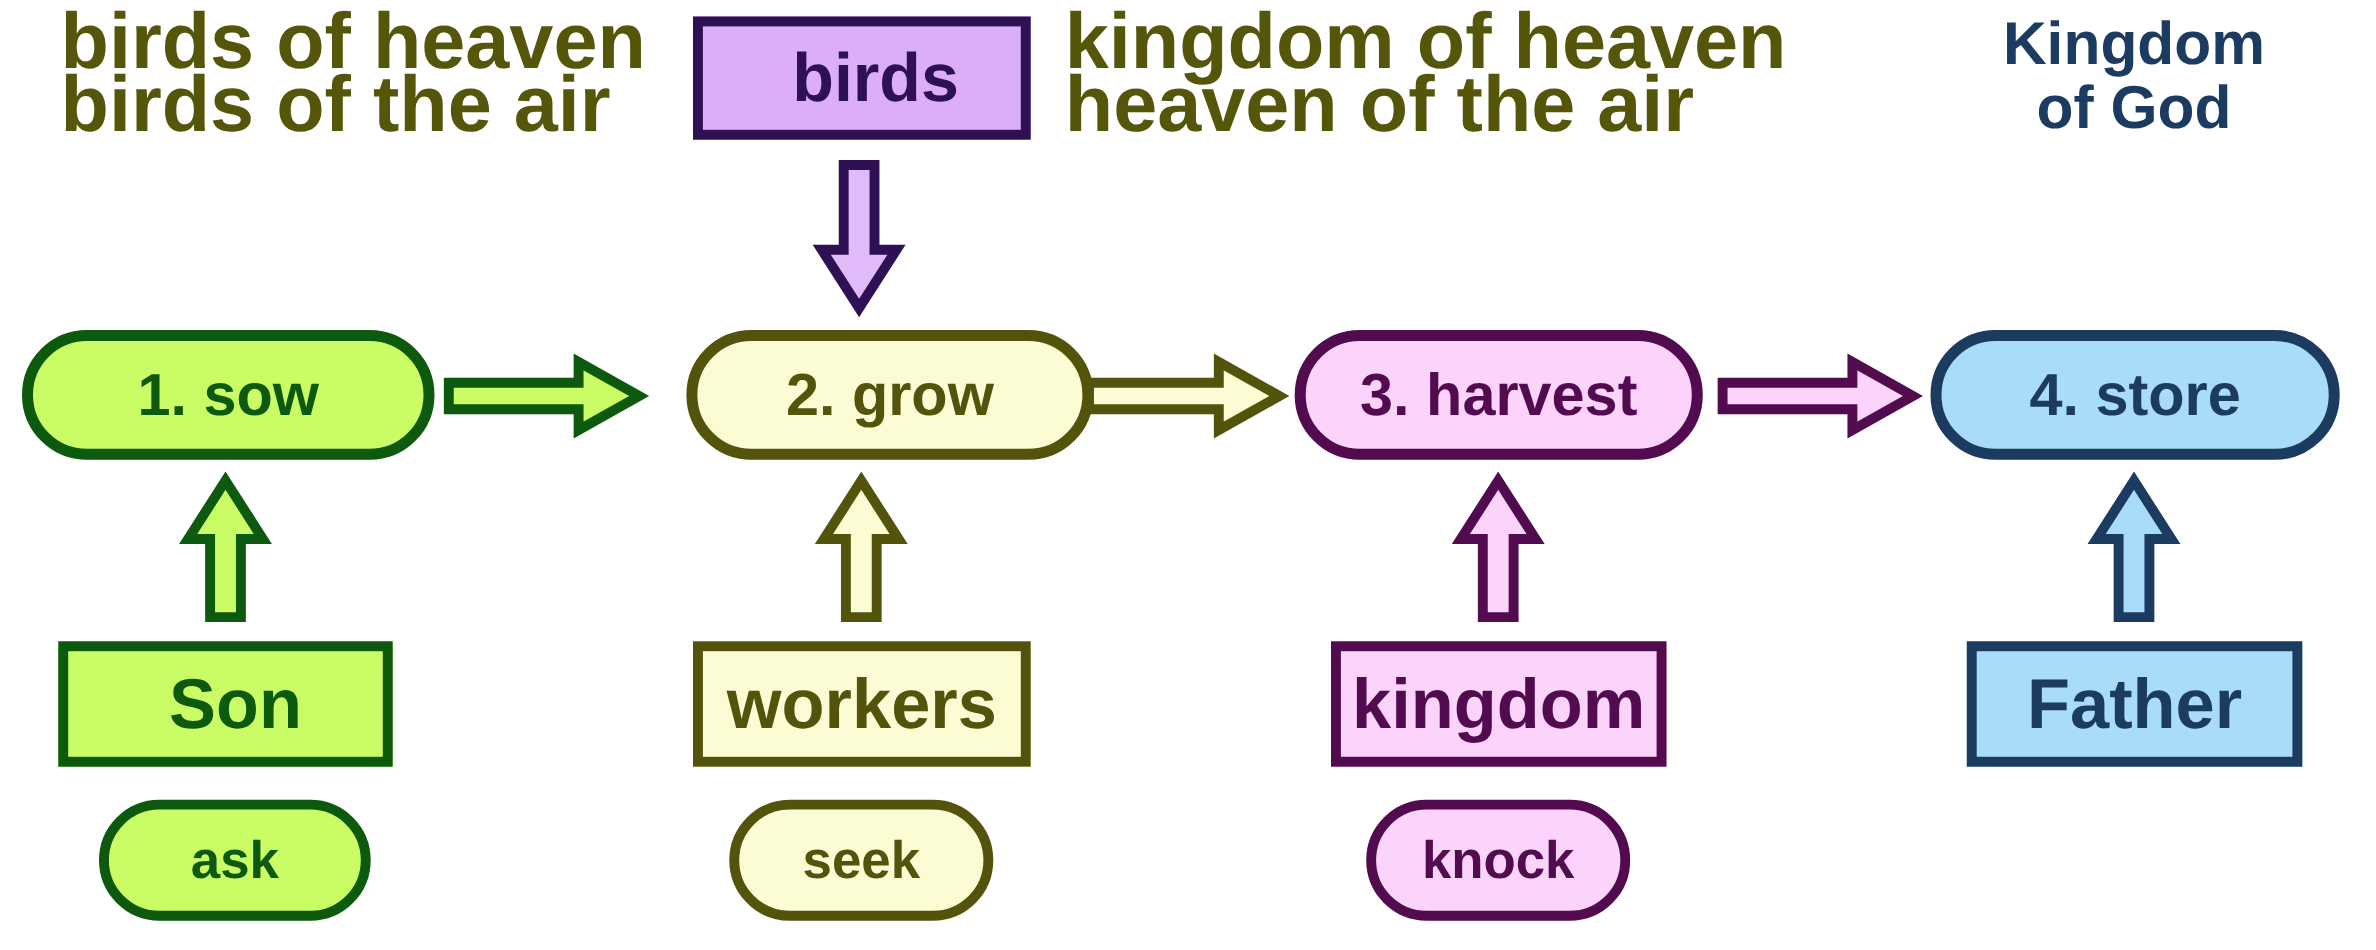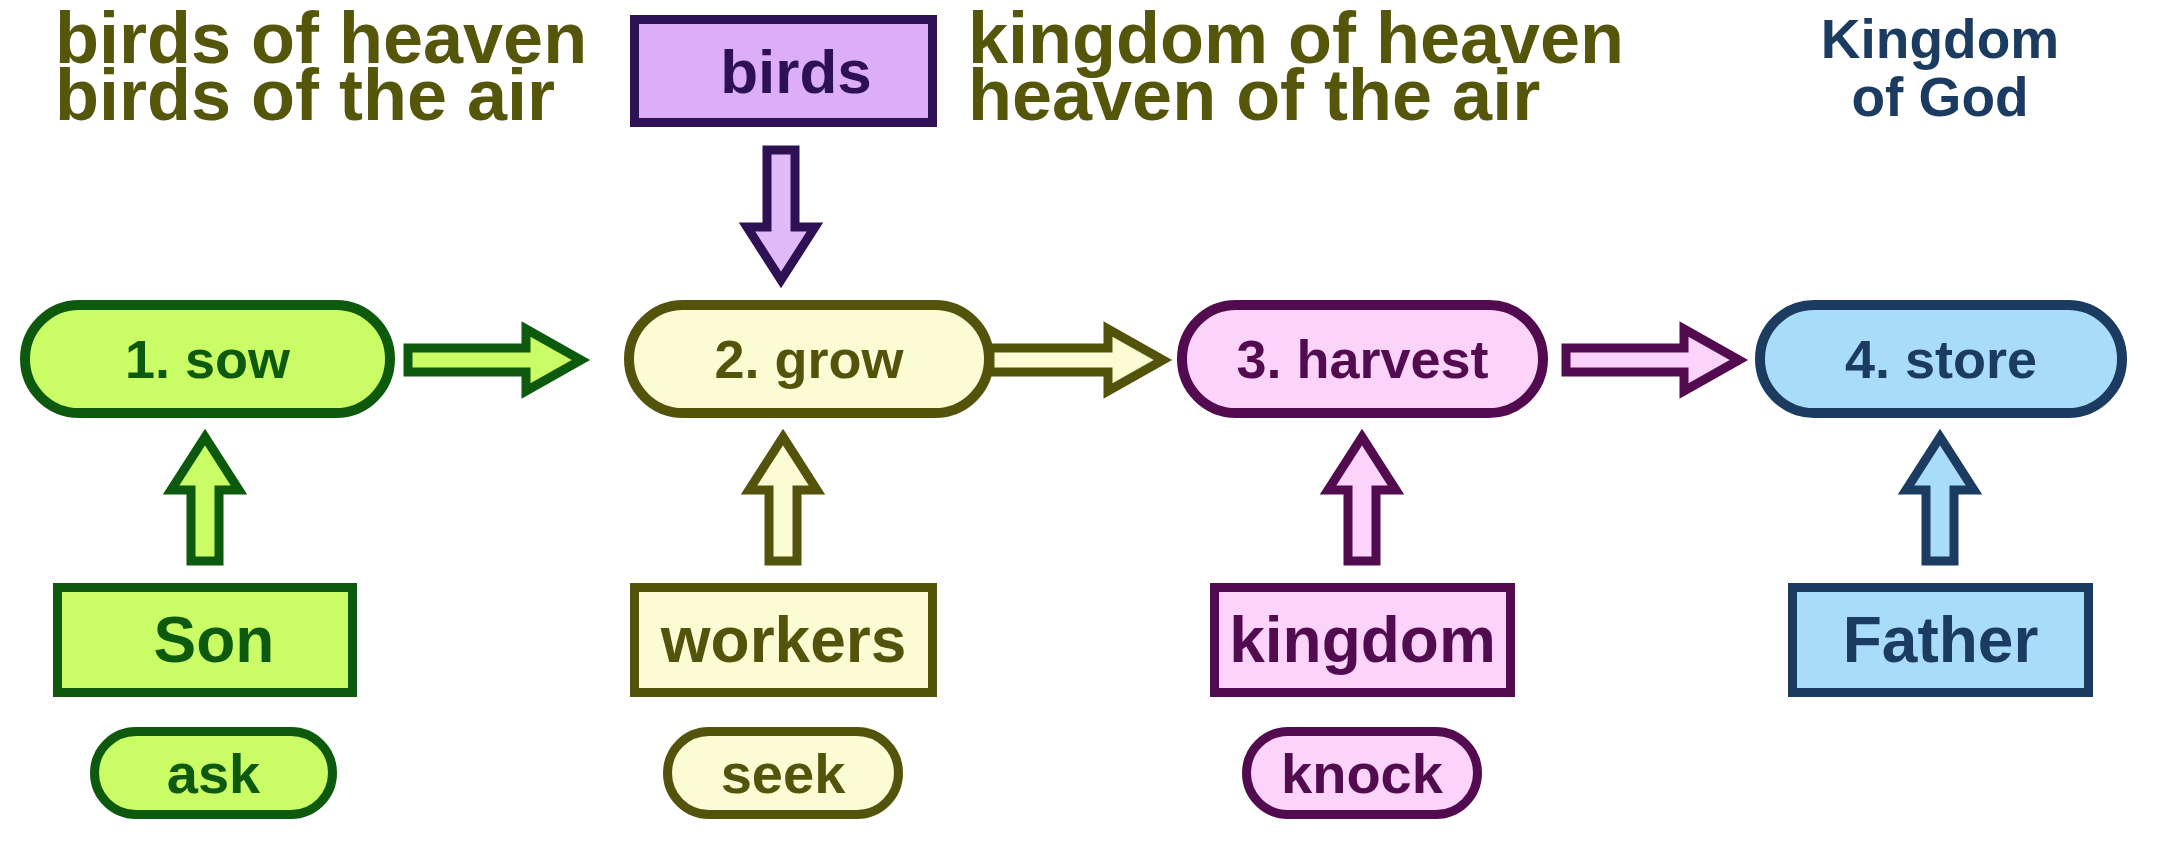--- a/index.html
+++ b/index.html
@@ -28,21 +28,21 @@
     box-sizing: border-box;
     background: var(--fill);
     border: 10px solid var(--dark);
     color: var(--dark);
     text-align: center;
     white-space: nowrap;
   }
   .stage-pill { height: 118px; border-radius: 59px; font-size: 54px; }
   .rect       { height: 114px; border-width: 9px; font-size: 64px; }
   .rect.purple-box { background: var(--purple-fill); height: 112px; font-size: 62px; }
-  .action-pill { height: 92px; border-radius: 55px; border-width: 9px; font-size: 56px; }
+  .action-pill { height: 110px; border-radius: 55px; border-width: 9px; font-size: 48px; }
 
   .label2 { font-size: 72px; line-height: 57px; white-space: nowrap; }
   .olive-label { color: var(--olive-text); }
   .navy-label  { color: var(--navy-text); text-align: center; }
   .ta-center { text-align: center; }
   .ta-left { text-align: left; }
 
   svg.arrow { position: absolute; overflow: visible; }
   svg.arrow polygon {
     fill: var(--fill);

